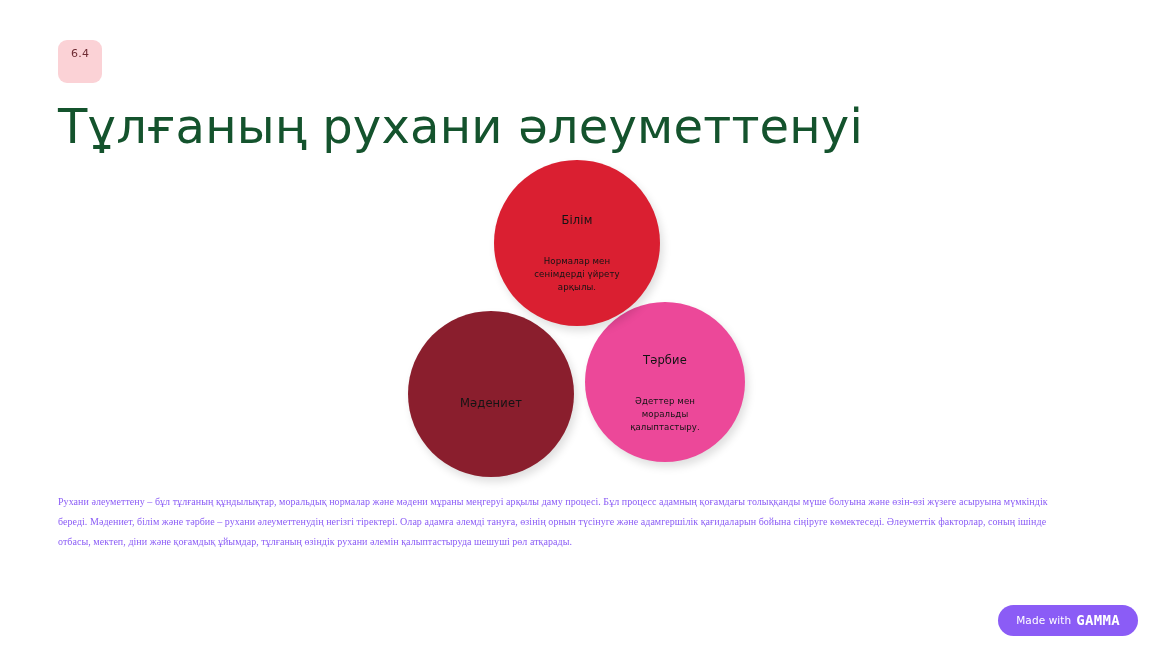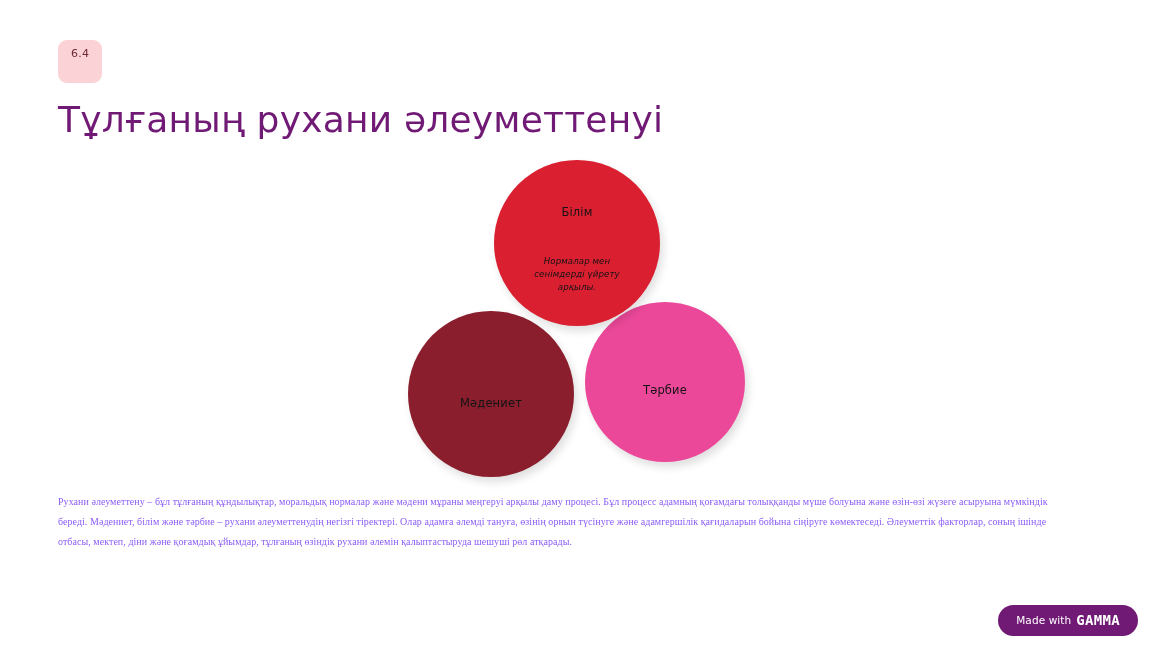--- a/index.html
+++ b/index.html
@@ -35,24 +35,24 @@
     color: #6E2B33;
     font-size: 11px;
     line-height: 1;
     padding: 8px 13px 24px 13px;
     border-radius: 9px;
     letter-spacing: 0.2px;
     font-family: "DejaVu Sans", "Liberation Sans", sans-serif;
   }
   .page-title {
     margin: 16px 0 0 0;
-    font-size: 36px;
+    font-size: 48px;
     font-weight: 400;
     line-height: 1.15;
-    color: #701a75;
+    color: #14532d;
     letter-spacing: 0.2px;
     font-family: "DejaVu Sans", "Liberation Sans", sans-serif;
     white-space: nowrap;
   }
 
   
   .venn {
     position: absolute;
     left: 390px;
     top: 160px;
@@ -76,24 +76,23 @@
     color: #141414;
     line-height: 1.2;
     margin: 0 0 7px 0;
     letter-spacing: 0.15px;
   }
   .circle .c-desc {
     font-size: 8.6px;
     font-weight: 400;
     color: #141414;
     line-height: 1.5;
-    margin: 8px;
+    margin: 0;
     letter-spacing: 0.1px;
     max-width: 100px;
-    font-style: italic;
   }
 
   
   .circle-top {
     width: 166px;
     height: 166px;
     left: 104px;
     top: 0px;
     background: #DA1F31;
     z-index: 3;
@@ -148,21 +147,21 @@
     color: #8b5cf6;
     letter-spacing: 0.05px;
     font-family: Liberation Serif, serif;
   }
 
   
   .gamma-badge {
     position: absolute;
     right: 14px;
     bottom: 12px;
-    background: #701a75;
+    background: #8b5cf6;
     color: #FFFFFF;
     border-radius: 999px;
     padding: 7px 18px 8px 18px;
     font-size: 10.5px;
     display: flex;
     align-items: center;
     gap: 5px;
     letter-spacing: 0.1px;
   }
   .gamma-badge .g-word {
@@ -194,20 +193,21 @@
 
     <div class="circle circle-left">
       <div class="c-inner">
         <div class="c-title">Мәдениет</div>
       </div>
     </div>
 
     <div class="circle circle-right">
       <div class="c-inner">
         <div class="c-title">Тәрбие</div>
+        <div class="c-desc">Әдеттер мен моральды қалыптастыру.</div>
       </div>
     </div>
 
   </div>
 
   <p class="body-copy">Рухани әлеуметтену – бұл тұлғаның құндылықтар, моральдық нормалар және мәдени мұраны меңгеруі арқылы даму процесі. Бұл процесс адамның қоғамдағы толыққанды мүше болуына және өзін-өзі жүзеге асыруына мүмкіндік береді. Мәдениет, білім және тәрбие – рухани әлеуметтенудің негізгі тіректері. Олар адамға әлемді тануға, өзінің орнын түсінуге және адамгершілік қағидаларын бойына сіңіруге көмектеседі. Әлеуметтік факторлар, соның ішінде отбасы, мектеп, діни және қоғамдық ұйымдар, тұлғаның өзіндік рухани әлемін қалыптастыруда шешуші рөл атқарады.</p>
 
   <div class="gamma-badge">
     <span>Made with</span>
     <span class="g-word">GAMMA</span>

